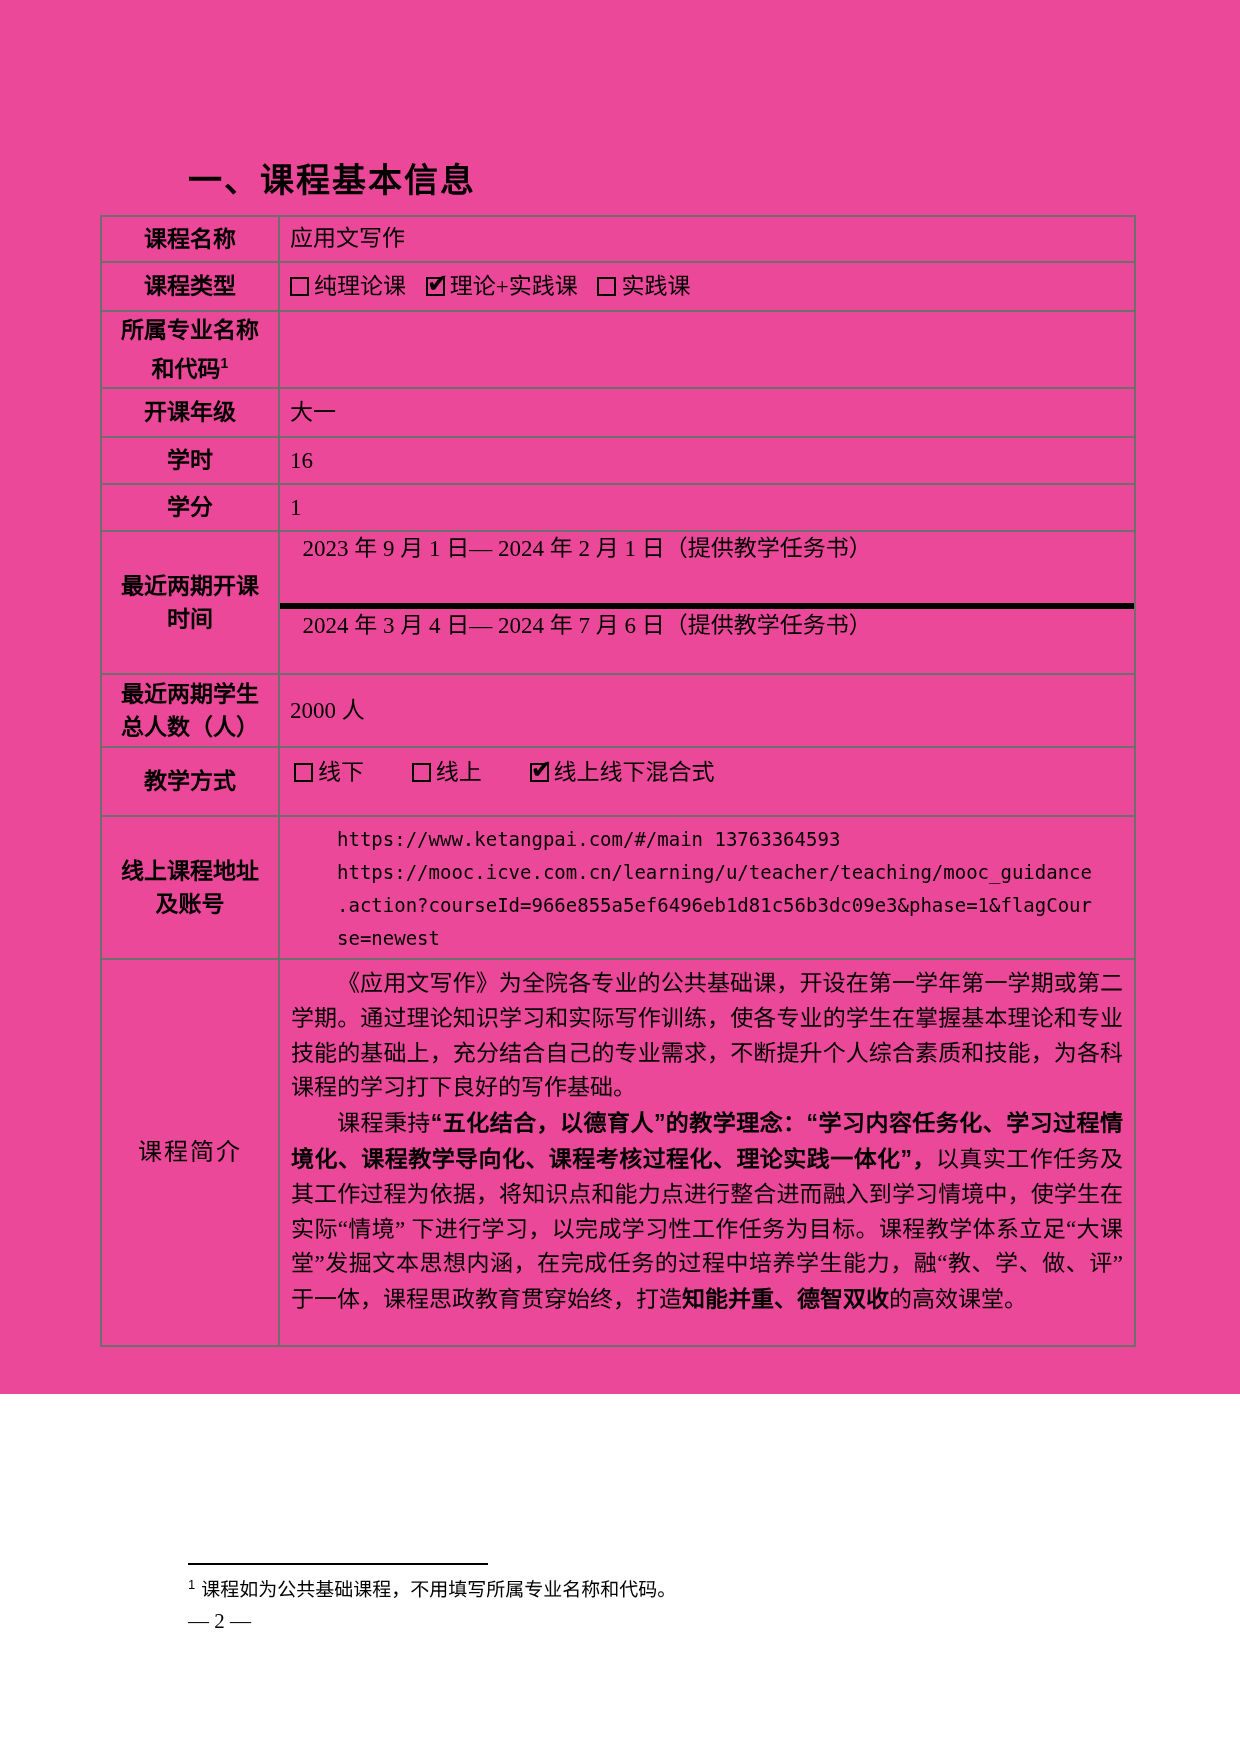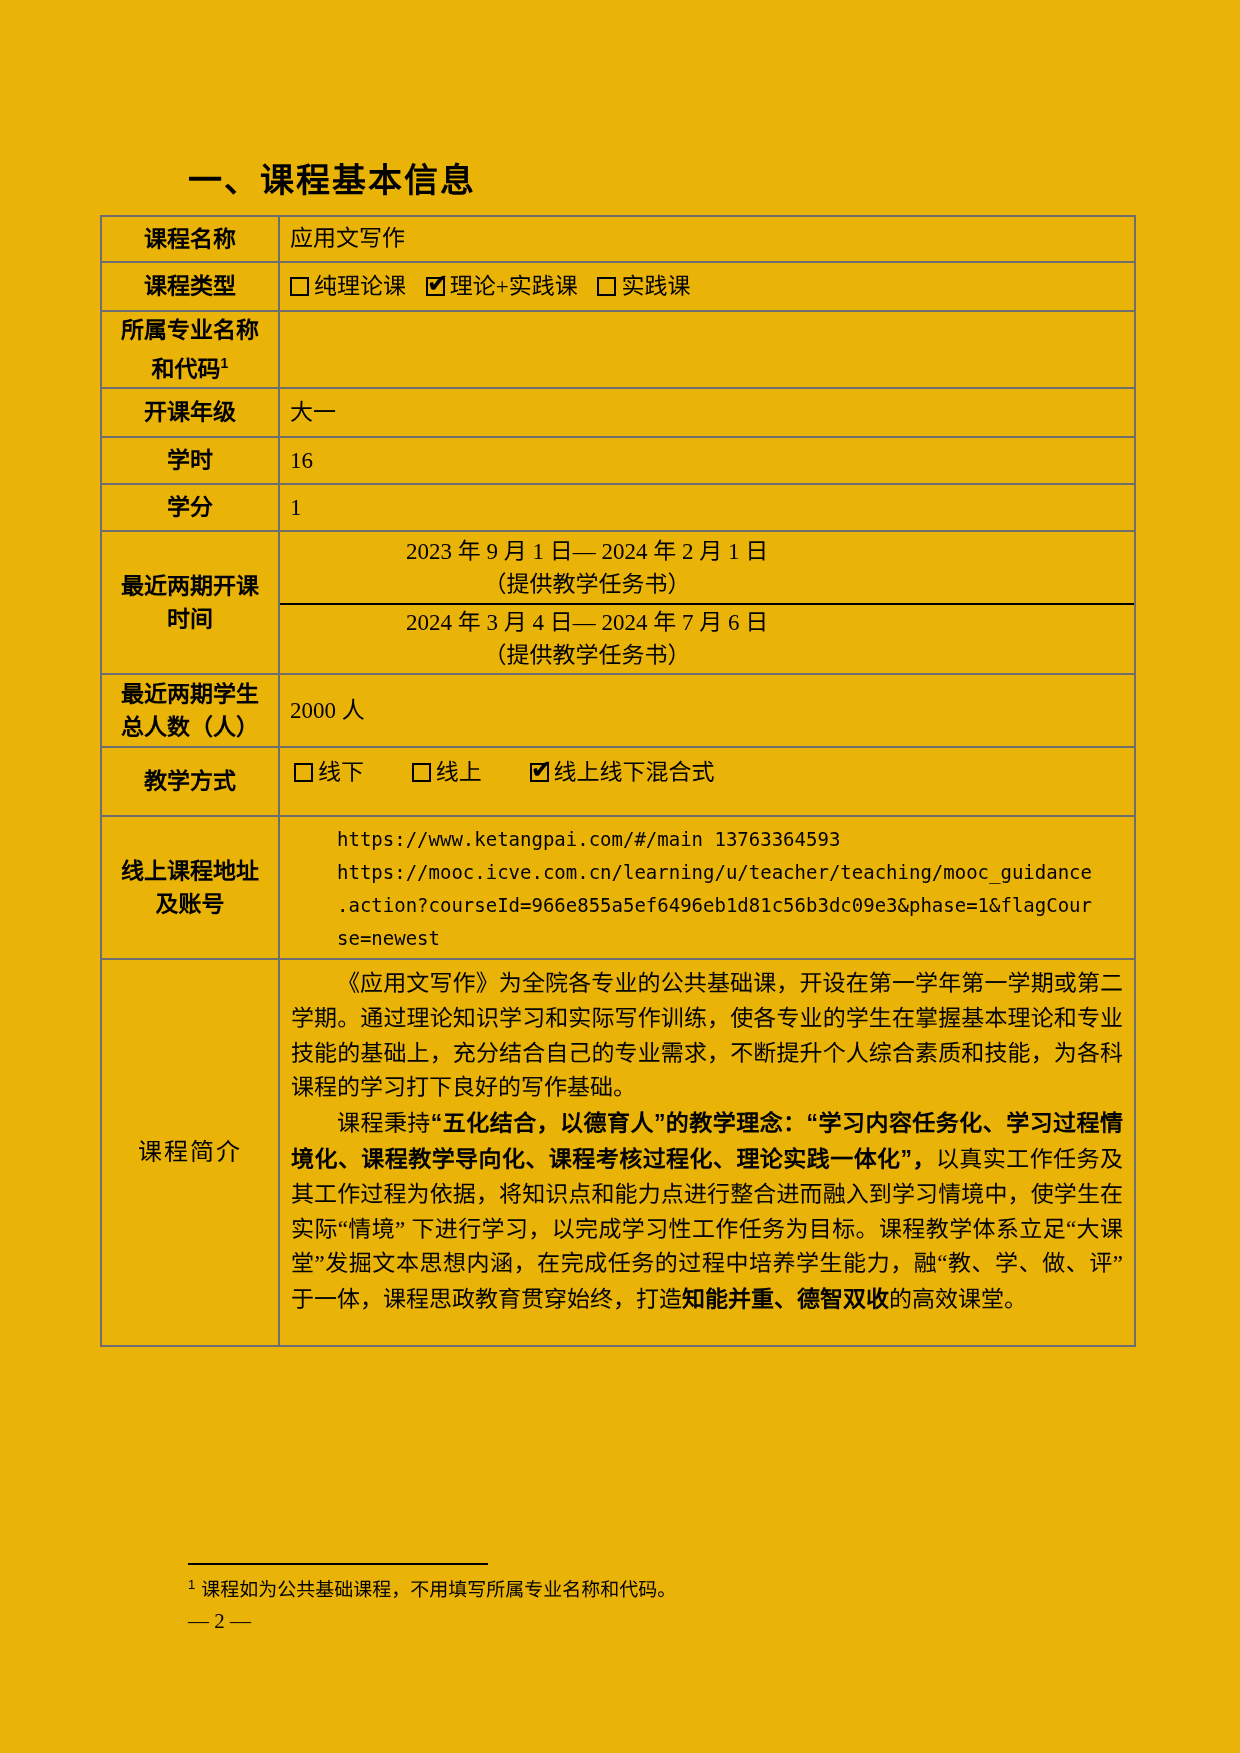--- a/index.html
+++ b/index.html
@@ -3,21 +3,21 @@
 <meta charset="utf-8">
 <style>
   * { box-sizing: border-box; }
   html, body { margin: 0; padding: 0; background: #ffffff; }
   body {
     width: 1240px; height: 1753px;
     font-family: "Liberation Serif", serif;
     color: #000;
     overflow: hidden;
   }
-  .page { position: relative; width: 1240px; height: 1753px; background: #eab308; }
+  .page { position: relative; width: 1240px; height: 1394px; background: #ec4899; }
 
   .section-title {
     position: absolute; left: 188px; top: 153px;
     font-size: 34px; font-weight: bold;
     font-family: "Liberation Sans", sans-serif;
     letter-spacing: 2px;
   }
 
   table.course-table {
     position: absolute; left: 100px; top: 215px;
@@ -70,25 +70,25 @@
   }
   tr.r2  .cbitem.m1 { margin-right: 32px; }
   tr.r2  .cbitem.m2 { margin-right: 14px; }
   tr.r3  .cbitem.m1, tr.r3 .cbitem.m2 { margin-right: 14px; }
   tr.r10 .cbitem.m1, tr.r10 .cbitem.m2 { margin-right: 42px; }
   tr.r10 td.val { vertical-align: top; padding-top: 9px; padding-left: 14px; }
 
   
   td.dates { padding: 0; vertical-align: top; }
   .dsub {
-    height: 71px; display: flex; flex-direction: column;
+    height: 71px; display: flex; 
     justify-content: center; text-align: center;
     padding-right: 240px; line-height: 33px; font-size: 23px;
   }
-  .dsub.second { border-top: 2px solid #000000; height: 70px; }
+  .dsub.second { border-top: 6px solid #000000; height: 70px; }
 
   
   tr.r11 td.val { vertical-align: top; padding-top: 6px; }
   .uline {
     font-family: "DejaVu Sans Mono", monospace;
     font-size: 19px; line-height: 33px; white-space: nowrap; margin-left: 47px;
   }
 
   
   td.intro { padding: 7px 11px 0 11px; vertical-align: top; }

